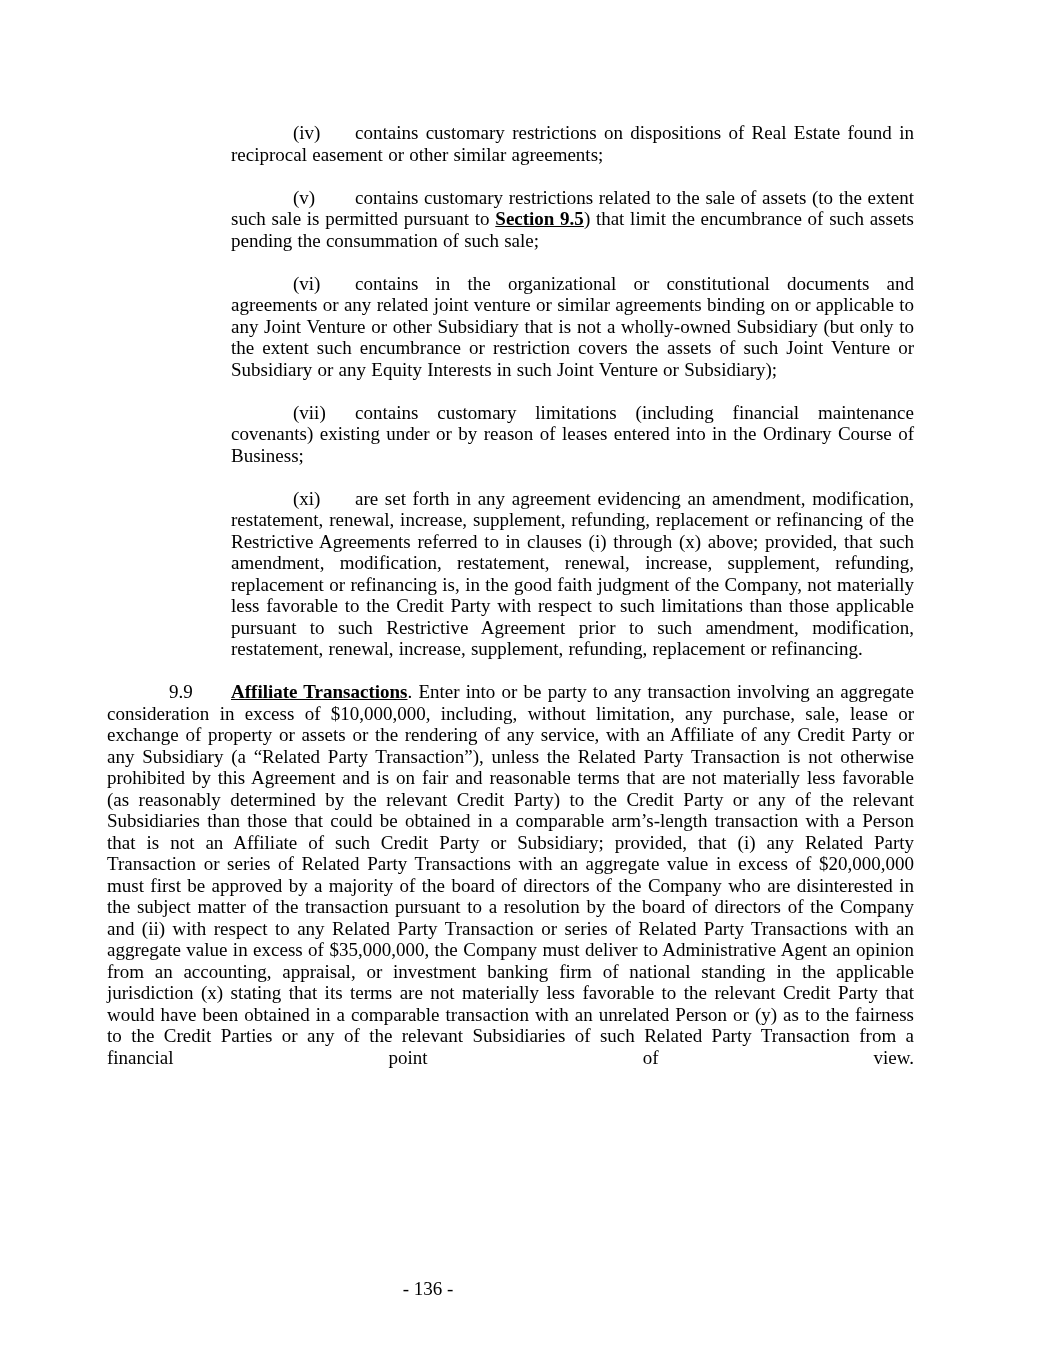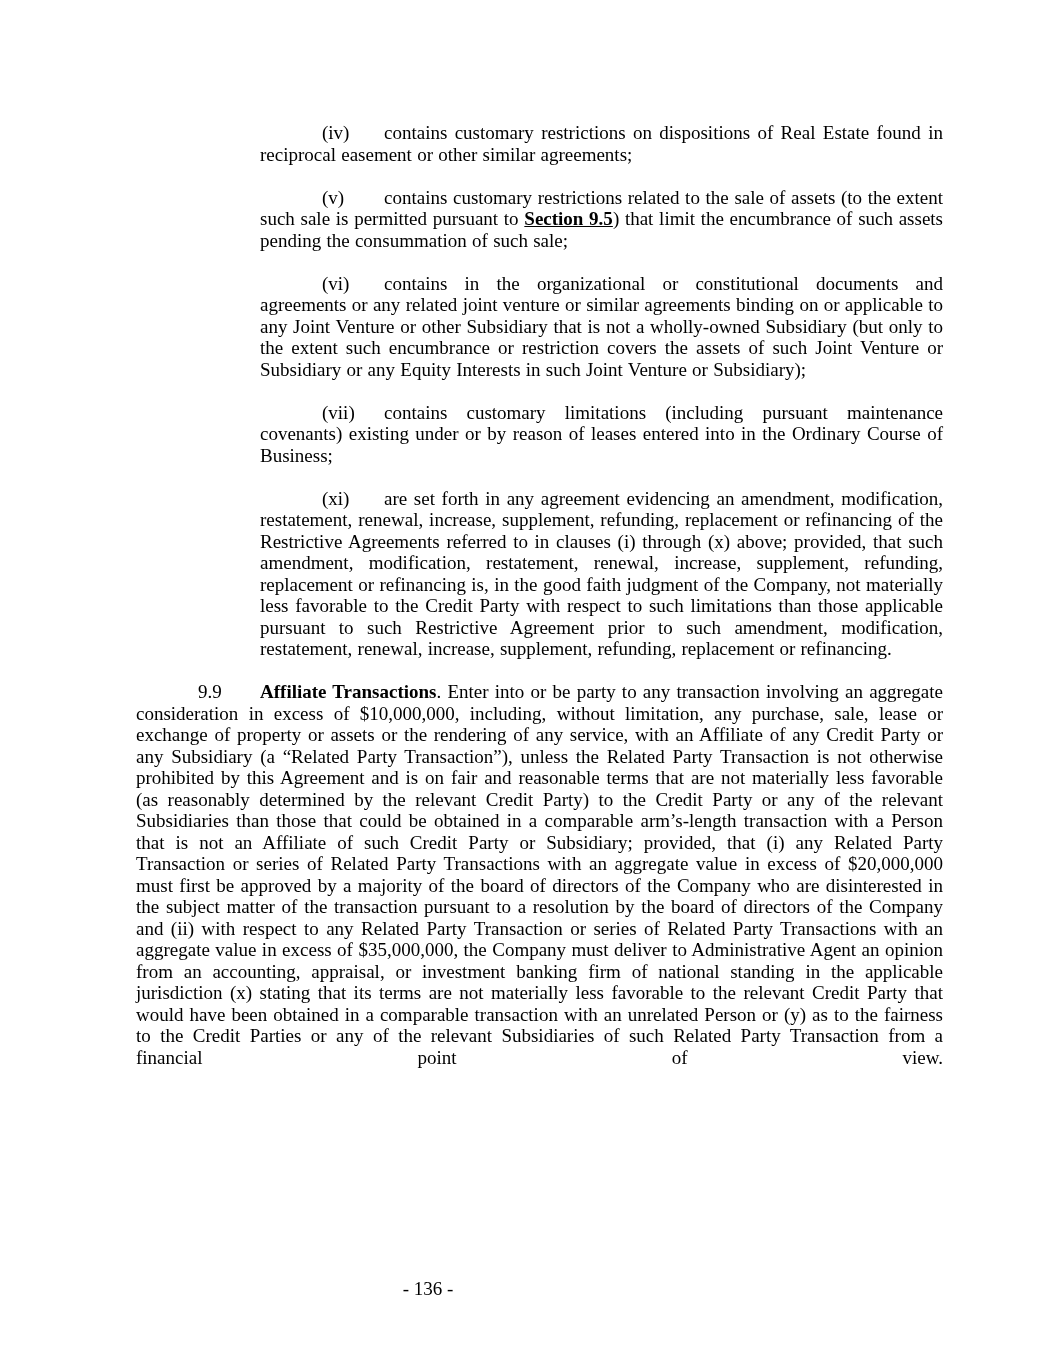--- a/index.html
+++ b/index.html
@@ -13,21 +13,21 @@
     height: 1365px;
     background: #ffffff;
     color: #000000;
     font-family: "Liberation Serif", "DejaVu Serif", serif;
     font-size: 19px;
     line-height: 21.5px;
     overflow: hidden;
   }
   .doc-body {
     position: absolute;
-    left: 136px;
+    left: 107px;
     top: 122px;
     width: 807px;
   }
   .para {
     margin: 0 0 21.5px 0;
     text-align: justify;
     text-indent: 62px;
     word-spacing: 0.5px;
   }
   .para.clause {
@@ -39,35 +39,35 @@
   .para.justify-last {
     text-align-last: justify;
   }
   .tab-label {
     display: inline-block;
     width: 62px;
     text-indent: 0;
   }
   .run-b { font-weight: bold; text-decoration: underline; }
   .run-u { }
-  .run-bu { font-weight: bold; }
+  .run-bu { font-weight: bold; text-decoration: underline; }
   .page-number {
     position: absolute;
     left: 0;
     top: 1278px;
     width: 856px;
     text-align: center;
   }
 </style>
 </head>
 <body>
 
 <div class="page">
   <div class="doc-body">
       <p class="para clause"><span class="tab-label">(iv)</span><span class="">contains customary restrictions on dispositions of Real Estate found in reciprocal easement or other similar agreements;</span></p>
       <p class="para clause"><span class="tab-label">(v)</span><span class="">contains customary restrictions related to the sale of assets (to the extent such sale is permitted pursuant to </span><span class="run-b">Section 9.5</span><span class="">) that limit the encumbrance of such assets pending the consummation of such sale;</span></p>
       <p class="para clause"><span class="tab-label">(vi)</span><span class="">contains in the organizational or constitutional documents and agreements or any related joint venture or similar agreements binding on or applicable to any Joint Venture or other Subsidiary that is not a wholly-owned Subsidiary (but only to the extent such encumbrance or restriction covers the assets of such Joint Venture or Subsidiary or any Equity Interests in such Joint Venture or Subsidiary);</span></p>
-      <p class="para clause"><span class="tab-label">(vii)</span><span class="">contains customary limitations (including pursuant maintenance covenants) existing under or by reason of leases entered into in the Ordinary Course of Business;</span></p>
+      <p class="para clause"><span class="tab-label">(vii)</span><span class="">contains customary limitations (including financial maintenance covenants) existing under or by reason of leases entered into in the Ordinary Course of Business;</span></p>
       <p class="para clause"><span class="tab-label">(xi)</span><span class="">are set forth in any agreement evidencing an amendment, modification, restatement, renewal, increase, supplement, refunding, replacement or refinancing of the Restrictive Agreements referred to in </span><span class="run-u">clauses (i)</span><span class=""> through </span><span class="run-u">(x)</span><span class=""> above; </span><span class="run-u">provided</span><span class="">, that such amendment, modification, restatement, renewal, increase, supplement, refunding, replacement or refinancing is, in the good faith judgment of the Company, not materially less favorable to the Credit Party with respect to such limitations than those applicable pursuant to such Restrictive Agreement prior to such amendment, modification, restatement, renewal, increase, supplement, refunding, replacement or refinancing.</span></p>
       <p class="para section justify-last"><span class="tab-label">9.9</span><span class="run-bu">Affiliate Transactions</span><span class="">. Enter into or be party to any transaction involving an aggregate consideration in excess of $10,000,000, including, without limitation, any purchase, sale, lease or exchange of property or assets or the rendering of any service, with an Affiliate of any Credit Party or any Subsidiary (a “</span><span class="run-u">Related Party Transaction</span><span class="">”), unless the Related Party Transaction is not otherwise prohibited by this Agreement and is on fair and reasonable terms that are not materially less favorable (as reasonably determined by the relevant Credit Party) to the Credit Party or any of the relevant Subsidiaries than those that could be obtained in a comparable arm’s-length transaction with a Person that is not an Affiliate of such Credit Party or Subsidiary; </span><span class="run-u">provided</span><span class="">, that (i) any Related Party Transaction or series of Related Party Transactions with an aggregate value in excess of $20,000,000 must first be approved by a majority of the board of directors of the Company who are disinterested in the subject matter of the transaction pursuant to a resolution by the board of directors of the Company and (ii) with respect to any Related Party Transaction or series of Related Party Transactions with an aggregate value in excess of $35,000,000, the Company must deliver to Administrative Agent an opinion from an accounting, appraisal, or investment banking firm of national standing in the applicable jurisdiction (x) stating that its terms are not materially less favorable to the relevant Credit Party that would have been obtained in a comparable transaction with an unrelated Person or (y) as to the fairness to the Credit Parties or any of the relevant Subsidiaries of such Related Party Transaction from a financial point of view.</span></p>
     </div>
   <div class="page-number">- 136 -</div>
 </div>
 
 </body></html>

